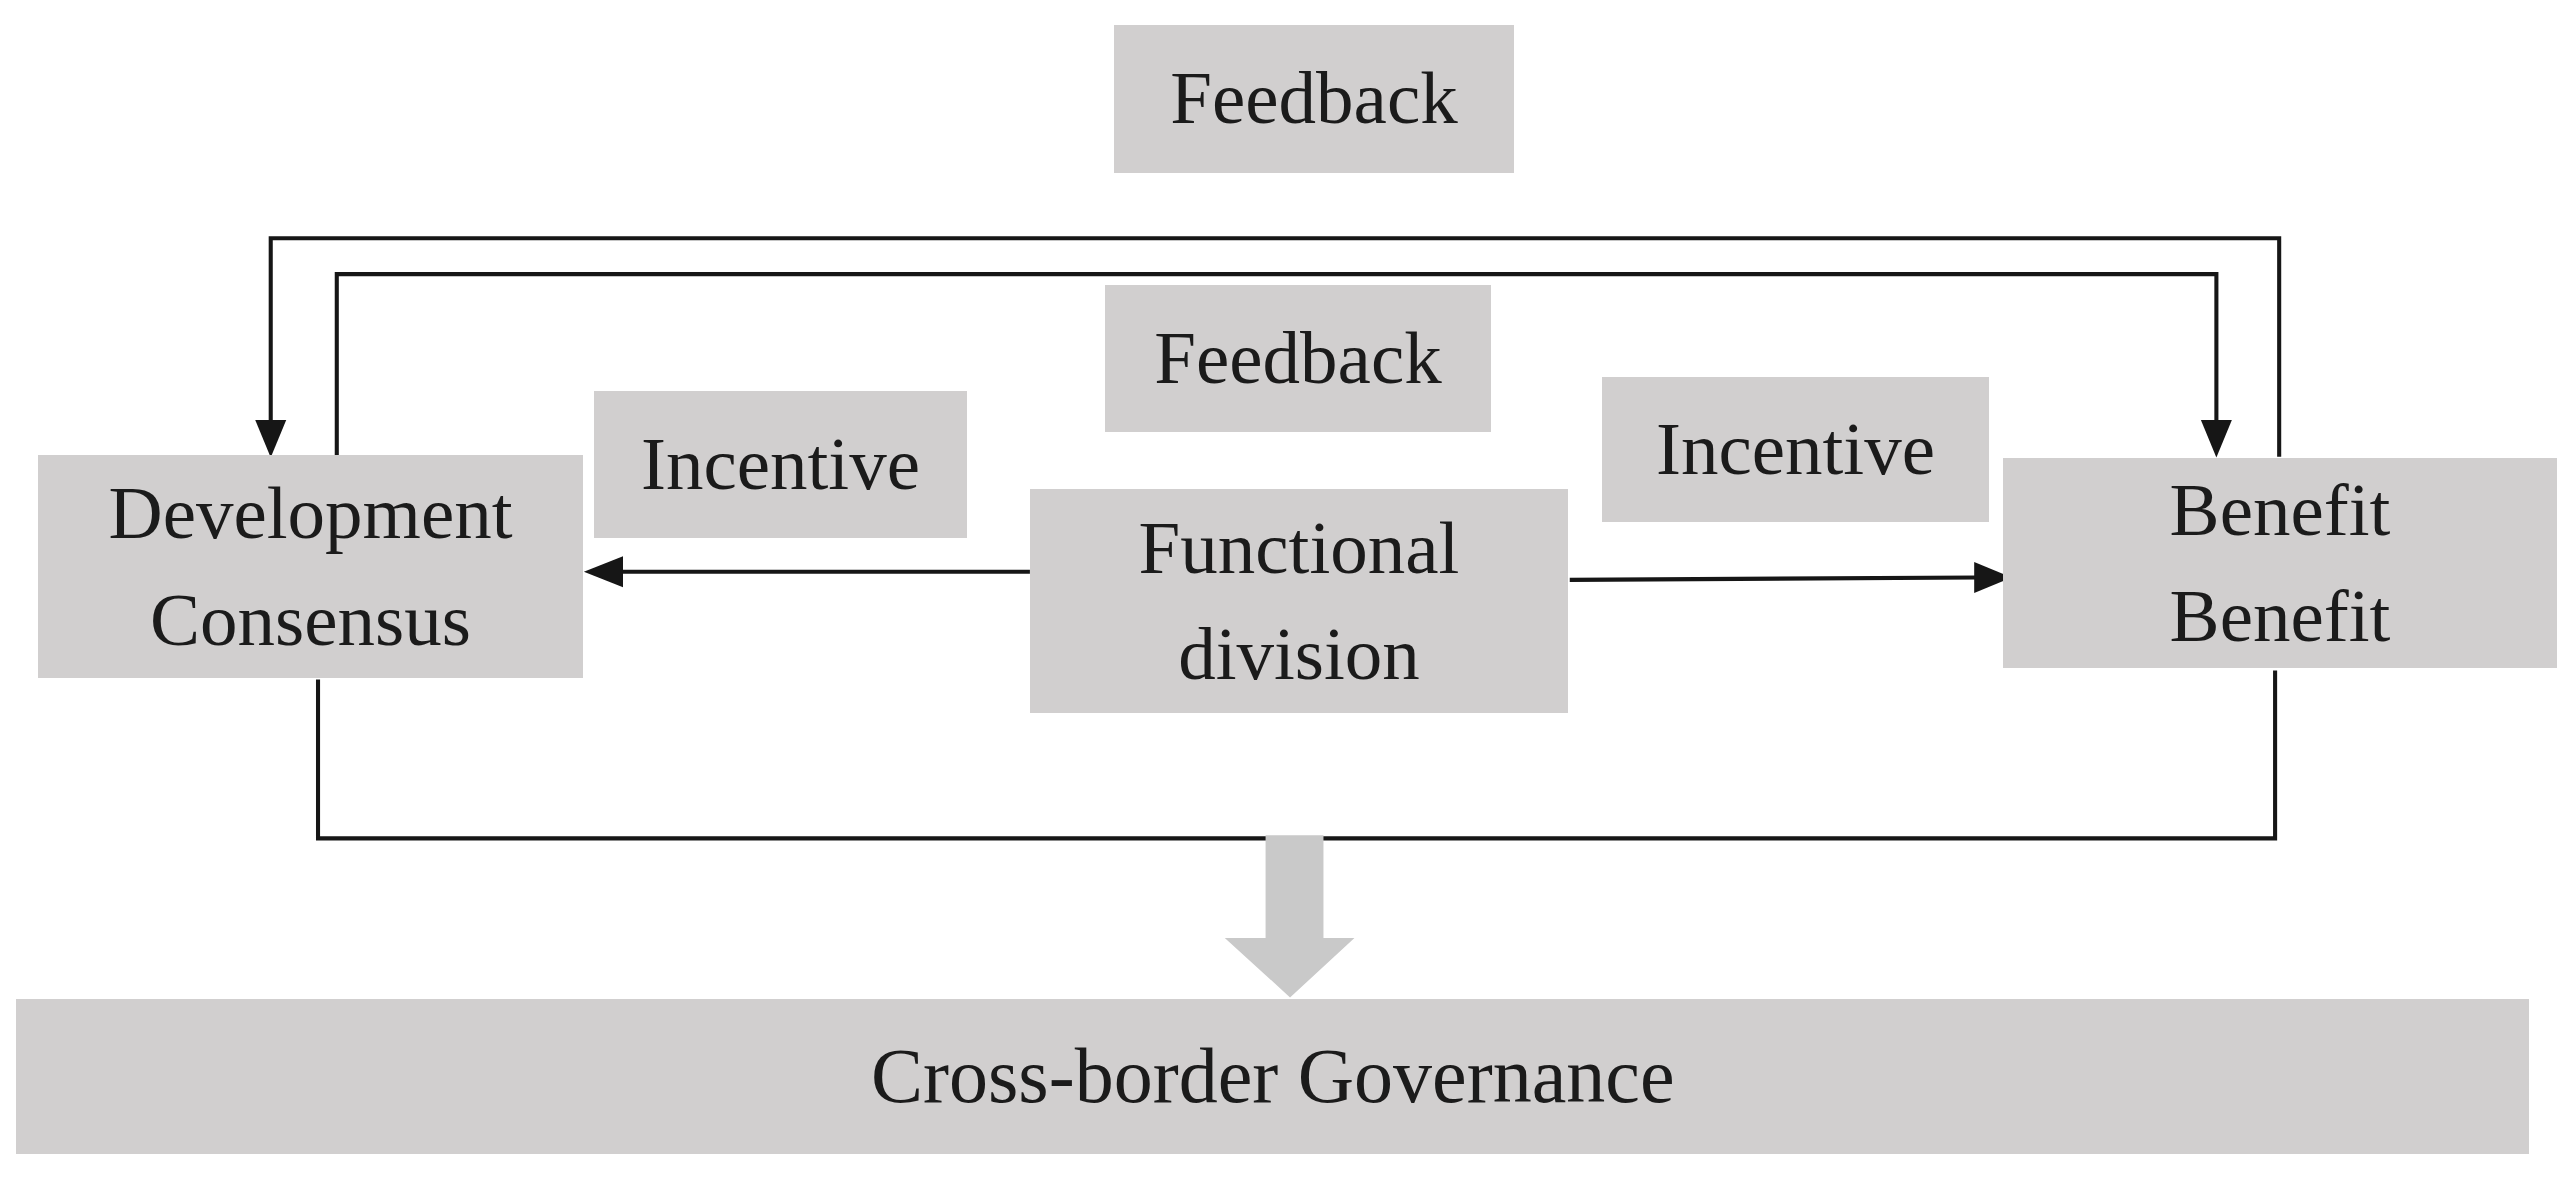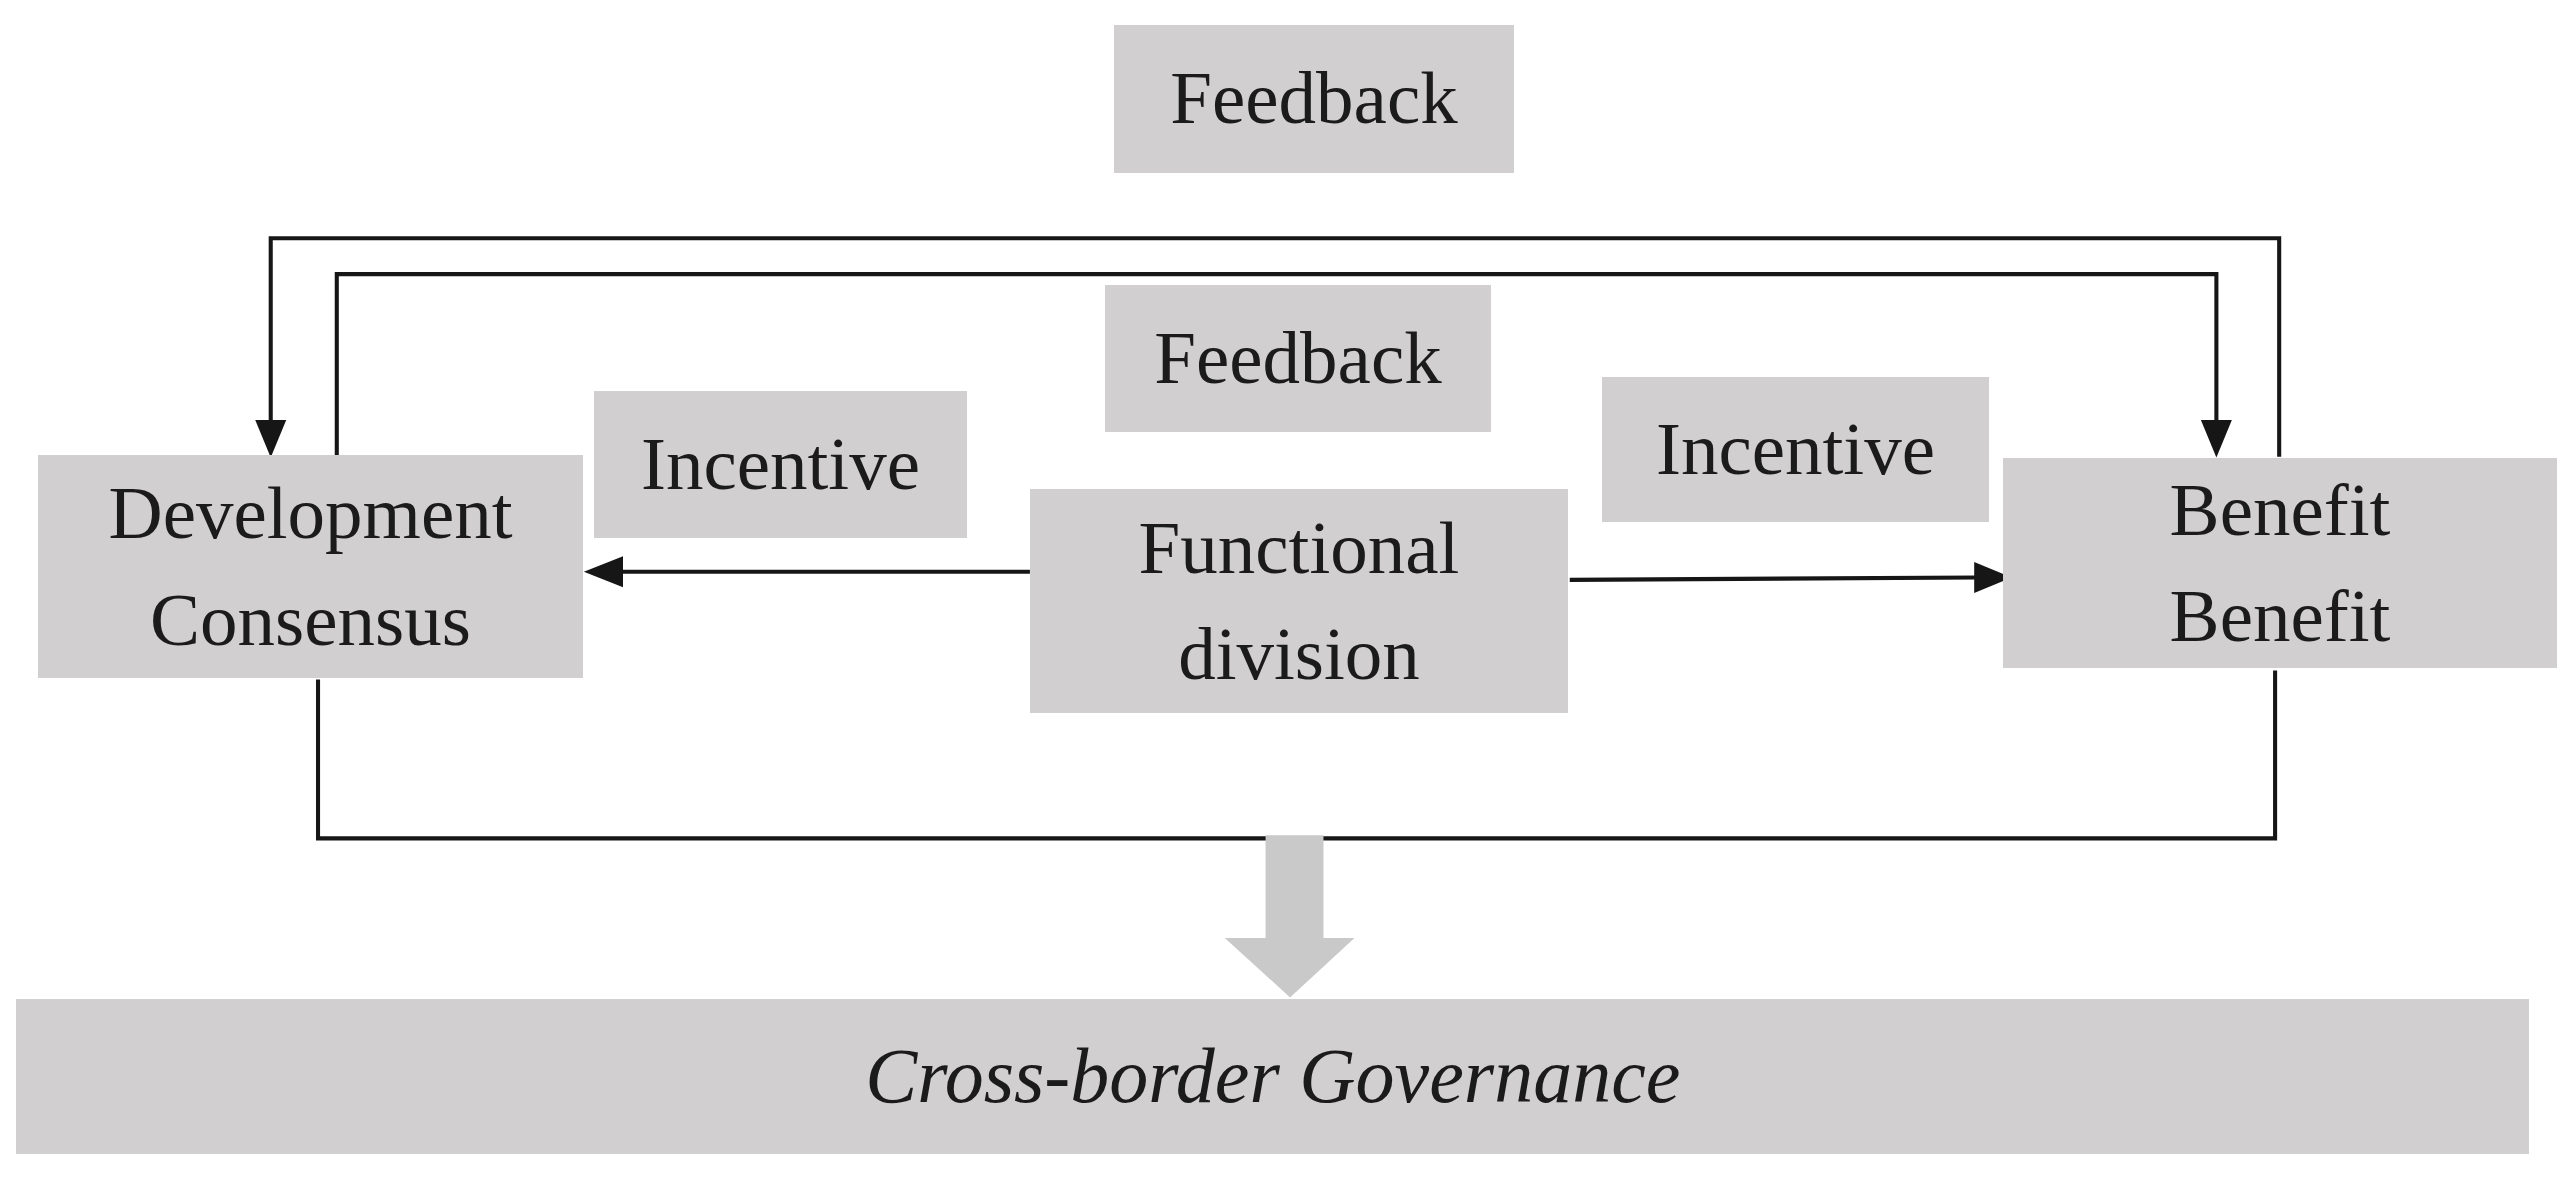--- a/index.html
+++ b/index.html
@@ -96,18 +96,18 @@
   <div class="box" style="left:1030px; top:457px; width:538px; height:224px;margin-top:32px;">
     <span>Functional</span>
     <span>division</span>
   </div>
 
   <div class="box" style="left:1995px; top:458px; width:554px; height:210px;margin-left:8px;">
     <span>Benefit</span>
     <span>Benefit</span>
   </div>
 
-  <div class="box bar" style="left:16.3px; top:999px; width:2513px; height:155px;font-style:italic;">
+  <div class="box bar" style="left:16.3px; top:999px; width:2513px; height:155px;">
     <span>Cross-border Governance</span>
   </div>
 
 </div>
 
 
 </body></html>

